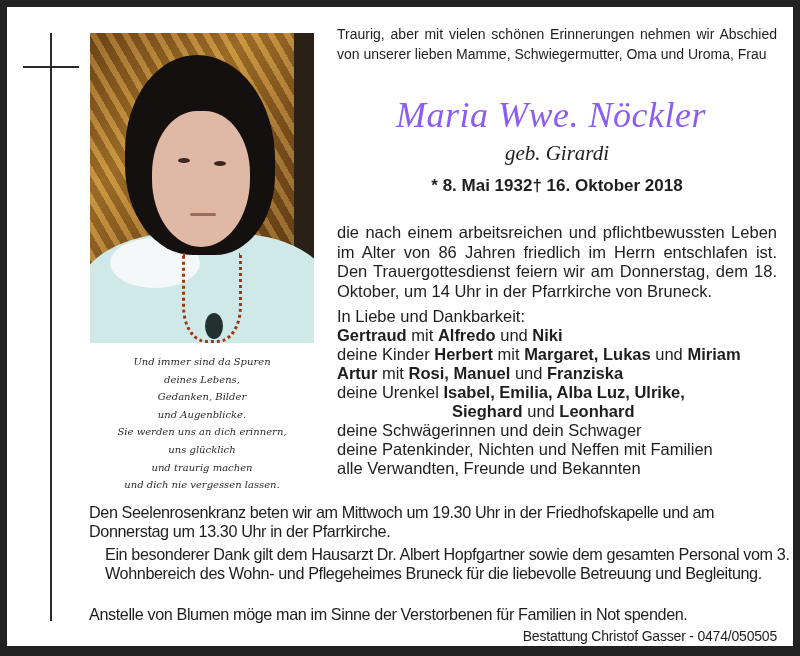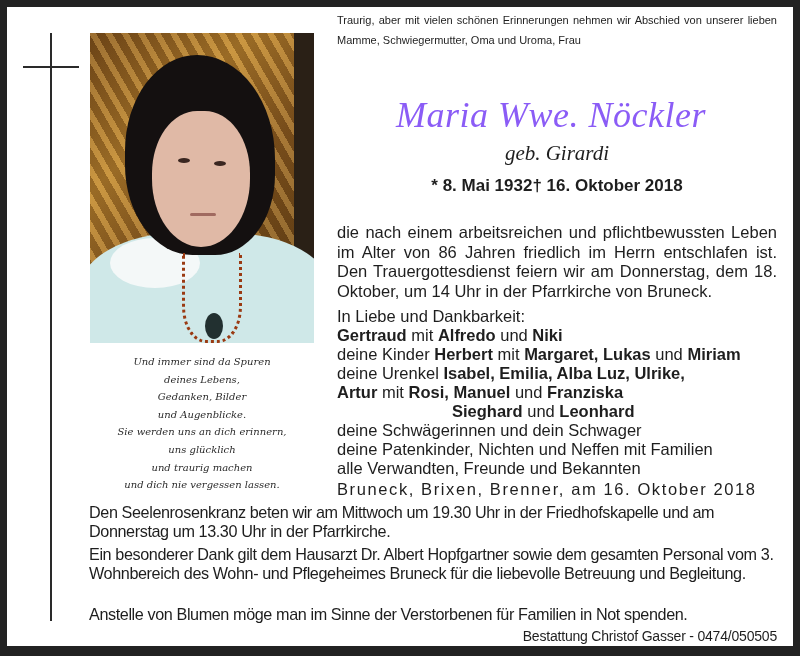--- a/index.html
+++ b/index.html
@@ -30,38 +30,38 @@
     .photo .collar { position: absolute; left: 20px; top: 205px; width: 90px; height: 50px; border-radius: 50%; background: #f4f8f8; }
     .photo .necklace { position: absolute; left: 92px; top: 220px; width: 60px; height: 90px; border: 3px dotted #9a3a12; border-top: none; border-radius: 0 0 40% 40%; }
     .photo .pendant { position: absolute; left: 115px; top: 280px; width: 18px; height: 26px; border-radius: 50%; background: #223030; }
 
     .poem {
       position: absolute; left: 83px; top: 346px; width: 224px; text-align: center;
       font-family: "DejaVu Serif", serif; font-style: italic; font-size: 10px; line-height: 17.6px; color: #2a2a2a;
     }
 
     .right { position: absolute; left: 330px; width: 440px; }
-    .intro { top: 4px; font-size: 11px; line-height: 19.5px; text-align: justify; text-align-last: left; }
+    .intro { top: 18px; font-size: 14px; line-height: 19.5px; text-align: justify; text-align-last: left; }
     .name {
       top: 86px; left: 324px; width: 440px; text-align: center;
       font-family: "Liberation Serif", serif; font-style: italic; font-size: 36px; line-height: 44px; letter-spacing: 0.5px; color: #8b5cf6;
     }
     .nee { top: 134px; left: 330px; width: 440px; text-align: center;
       font-family: "Liberation Serif", serif; font-style: italic; font-size: 21px; line-height: 24px; }
     .dates { top: 168px; left: 330px; width: 440px; text-align: center; font-weight: bold; font-size: 17px; line-height: 22px; }
     .dates span + span { }
     .body1 { top: 194px; font-size: 16.5px; line-height: 19.5px; text-align: justify; text-align-last: left; }
     .family { top: 300px; font-size: 16.5px; line-height: 19px; }
     .family b { font-weight: bold; }
     .family .indent { padding-left: 115px; }
     .place { top: 472px; font-size: 16.5px; line-height: 20px; letter-spacing: 1.6px; }
 
     .bottom { position: absolute; left: 82px; width: 690px; font-size: 16.2px; line-height: 18.5px; letter-spacing: -0.4px; }
     .b1 { top: 496px; }
-    .b2 { top: 538px; }
+    .b2 { top: 538px; margin-left: 16px; }
     .b3 { top: 598px; }
     .undertaker { position: absolute; right: 16px; top: 621px; font-size: 14px; letter-spacing: -0.2px; }
   </style>
 </head>
 <body>
 
 <div class="frame">
   <div class="cross-v"></div>
   <div class="cross-h"></div>
 
@@ -105,36 +105,35 @@
       <b>Alfredo</b> <span>und</span>
       <b>Niki</b>
     </div>
     <div>
       <span>deine Kinder</span>
       <b>Herbert</b> <span>mit</span>
       <b>Margaret, Lukas</b> <span>und</span>
       <b>Miriam</b>
     </div>
     <div>
-      <span>deine Urenkel</span>
-      <b>Isabel, Emilia, Alba Luz, Ulrike,</b>
-    </div>
-    <div>
       <b>Artur</b> <span>mit</span>
       <b>Rosi, Manuel</b> <span>und</span>
       <b>Franziska</b>
+    </div>
+    <div>
+      <span>deine Urenkel</span>
+      <b>Isabel, Emilia, Alba Luz, Ulrike,</b>
     </div>
     <div class="indent">
       <b>Sieghard</b> <span>und</span>
       <b>Leonhard</b>
     </div>
     <div>deine Schwägerinnen und dein Schwager</div>
     <div>deine Patenkinder, Nichten und Neffen mit Familien</div>
     <div>alle Verwandten, Freunde und Bekannten</div>
   </div>
 
-  <div class="right place" style="position:absolute;">Bruneck, Brixen, Brenner, am 16. Oktober 2018</div>
 
   <p class="bottom b1">Den Seelenrosenkranz beten wir am Mittwoch um 19.30 Uhr in der Friedhofskapelle und am Donnerstag um 13.30 Uhr in der Pfarrkirche.</p>
   <p class="bottom b2">Ein besonderer Dank gilt dem Hausarzt Dr. Albert Hopfgartner sowie dem gesamten Personal vom 3. Wohnbereich des Wohn- und Pflegeheimes Bruneck für die liebevolle Betreuung und Begleitung.</p>
   <p class="bottom b3">Anstelle von Blumen möge man im Sinne der Verstorbenen für Familien in Not spenden.</p>
   <div class="undertaker">Bestattung Christof Gasser - 0474/050505</div>
 </div>
 
 </body></html>

